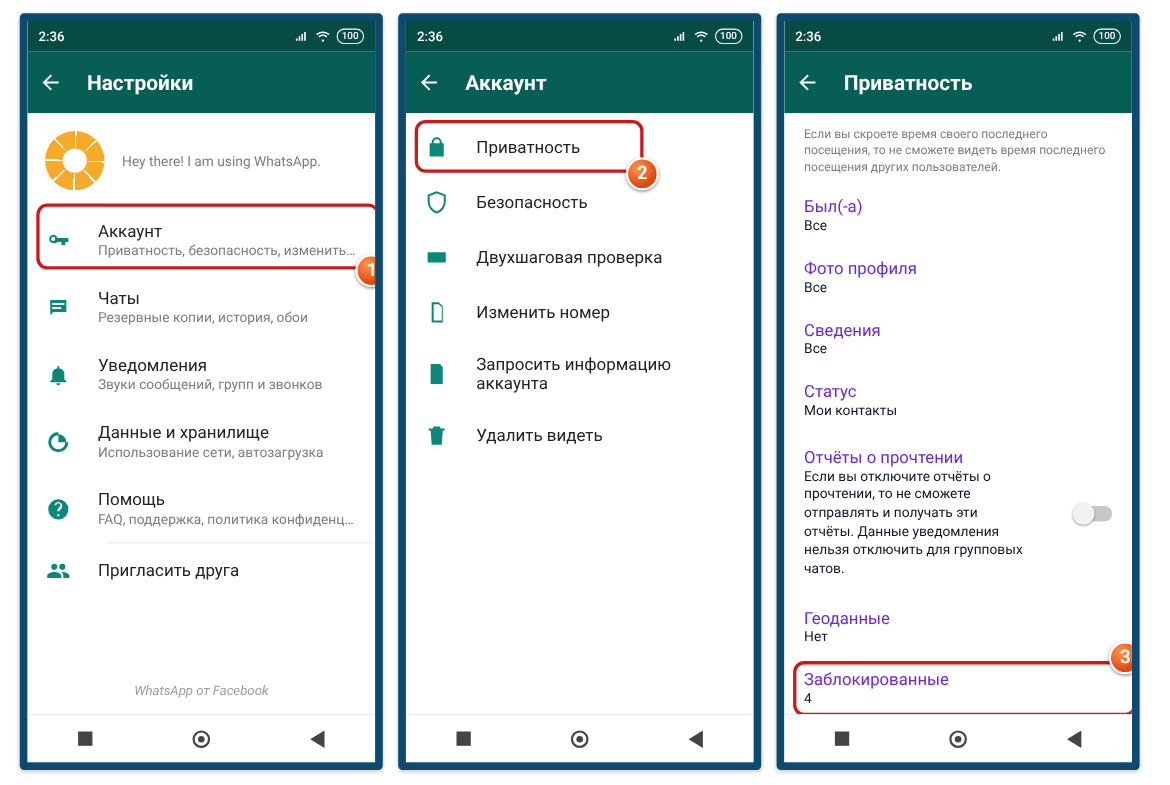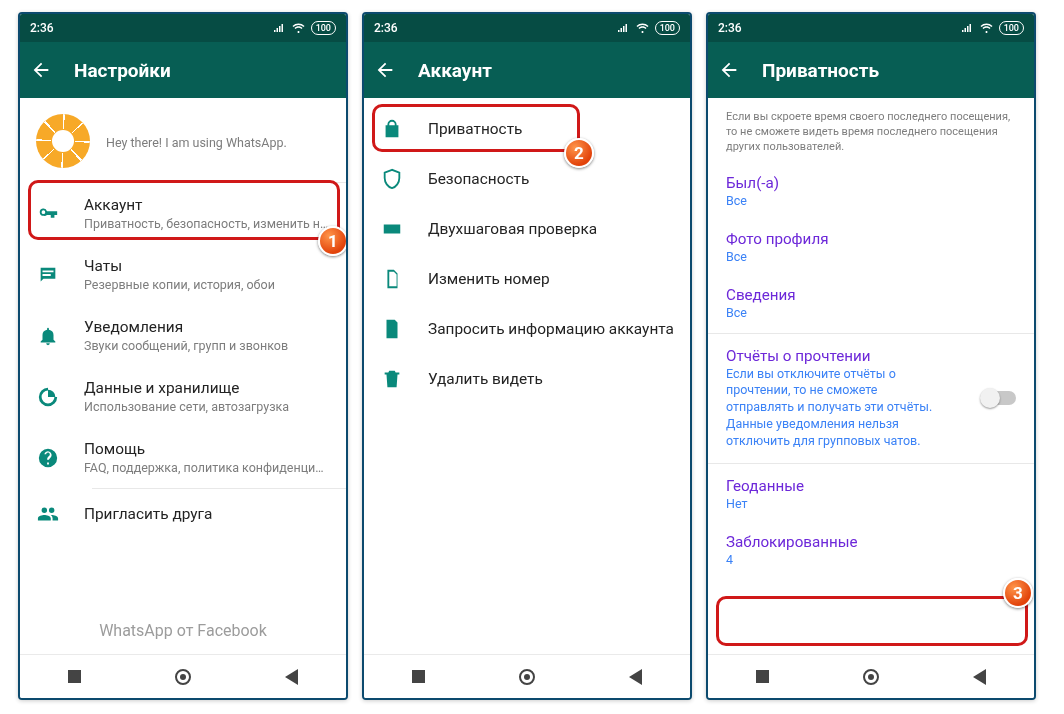--- a/index.html
+++ b/index.html
@@ -10,21 +10,21 @@
     font-family: Roboto, Arial, sans-serif;
     display: flex;
     gap: 14px;
     padding: 12px 18px;
     position: relative;
   }
   .phone {
     width: 330px;
     height: 688px;
     background: #fff;
-    border: 2px solid #0c4a6e;
+    border: 7px solid #0c4a6e;
     border-radius: 4px;
     box-shadow: 0 1px 4px rgba(0,0,0,.2);
     display: flex;
     flex-direction: column;
     position: relative;
     overflow: hidden;
   }
   .statusbar {
     height: 28px;
     background: #064c44;
@@ -97,22 +97,22 @@
   .item .icon { width:24px; height:24px; flex-shrink:0;
     display:flex; align-items:center; justify-content:center;
     color:#0a897b;
   }
   .item .icon svg { fill:currentColor; width:22px; height:22px; }
   .item .labels { flex:1; min-width:0; }
   .item .title { font-size:15.4px; color:#232323; }
   .item .sub { font-size:12.5px; color:#7d7d7d; margin-top:2px;
     white-space: nowrap; overflow: hidden; text-overflow: ellipsis;
   }
-  .footer { text-align:center; font-size:16px; color:#9c9c9c;
-    padding: 10px 0 14px 0; margin-top:auto;
+  .footer { text-align:center; font-size:12px; color:#9c9c9c;
+    padding: 10px 0 14px 0; margin-top:auto;font-style:italic;
   }
   .navbar {
     height: 44px; background:#fff; border-top:1px solid #eaeaea;
     display:flex; align-items:center; justify-content:space-around;
     color:#444;
   }
   .navbar .nb { width:22px; height:22px; display:flex; align-items:center; justify-content:center; }
   .nb-sq { width:13px; height:13px; background:#444; }
   .nb-ci { width:16px; height:16px; border:2px solid #444; border-radius:50%; position:relative;}
   .nb-ci::after{content:"";position:absolute;inset:3px;border-radius:50%;background:#444;}
@@ -133,21 +133,21 @@
     color:#fff; font-weight:700; font-size:17px;
     display:flex; align-items:center; justify-content:center;
     box-shadow:0 1px 3px rgba(0,0,0,.5);
     pointer-events:none;
   }
 
   
   .pv-hint { font-size:11px; color:#7d7d7d; padding:12px 18px 8px 18px; line-height:1.35; }
   .pv-item { padding:11px 18px; }
   .pv-title { font-size:15.2px; color:#6d28d9; }
-  .pv-sub { font-size:12.5px; color:#3b82f6; margin-top:1px; }
+  .pv-sub { font-size:12.5px; color:#0f172a; margin-top:1px; }
   .pv-div { height:1px; background:#e8e8e8; margin:2px 0; }
   .toggle {
     position:absolute; right:18px; top:50%; transform:translateY(-50%);
     width:34px; height:14px; background:#c8c8c8; border-radius:10px;
   }
   .toggle::after{ content:""; position:absolute; left:-2px; top:-3px;
     width:20px; height:20px; background:#f1f1f1; border-radius:50%;
     box-shadow:0 1px 2px rgba(0,0,0,.4);}
 </style>
 </head>
@@ -391,20 +391,24 @@
       <div class="pv-sub">Все</div>
     </div>
     <div class="pv-item">
       <div class="pv-title">Фото профиля</div>
       <div class="pv-sub">Все</div>
     </div>
     <div class="pv-item">
       <div class="pv-title">Сведения</div>
       <div class="pv-sub">Все</div>
     </div>
+    <div class="pv-item">
+      <div class="pv-title">Статус</div>
+      <div class="pv-sub">Мои контакты</div>
+    </div>
     <div class="pv-div"></div>
 
     <div class="pv-item" style="position:relative; padding-right:96px;">
       <div class="pv-title">Отчёты о прочтении</div>
       <div class="pv-sub" style="line-height:1.35; white-space:normal;">Если вы отключите отчёты о прочтении, то не сможете отправлять и получать эти отчёты. Данные уведомления нельзя отключить для групповых чатов.</div>
       <div class="toggle"></div>
     </div>
     <div class="pv-div"></div>
 
     <div class="pv-item">

